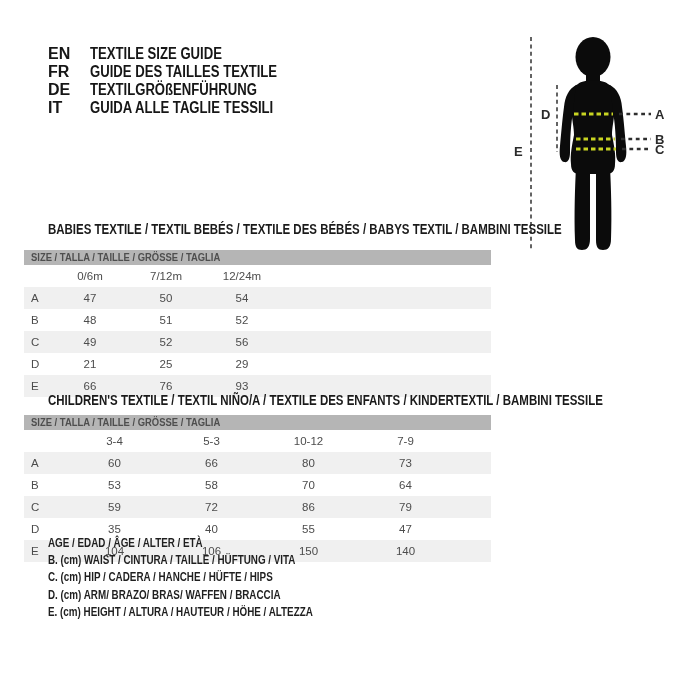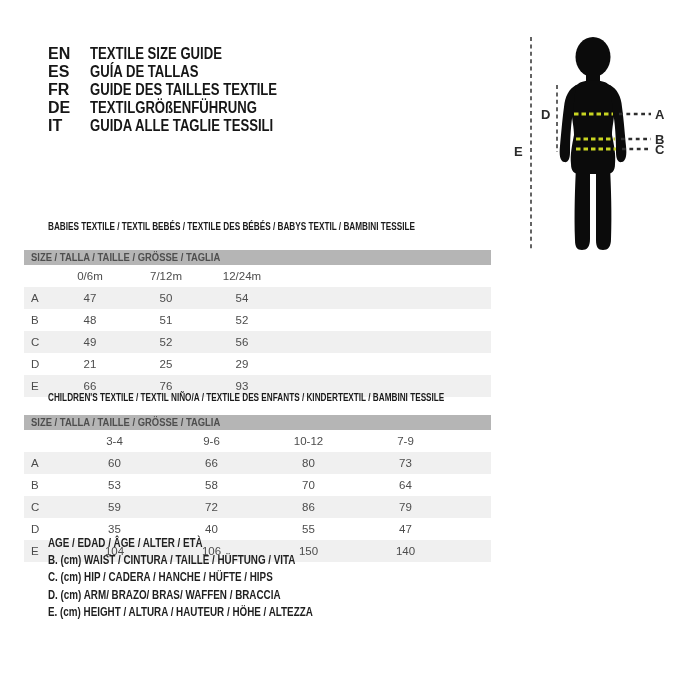--- a/index.html
+++ b/index.html
@@ -21,21 +21,21 @@
 
   
   .figure { position:absolute; left:500px; top:15px; }
   .dashline { stroke:#3d3d3d; stroke-width:1.6; stroke-dasharray:4 3.4; fill:none; }
   .ydash { stroke:#c8d422; stroke-width:2.8; stroke-dasharray:4.5 3; fill:none; }
   .bdash { stroke:#2e2e2e; stroke-width:2.4; stroke-dasharray:3.8 3.6; fill:none; }
   .sil { fill:#0b0b0b; stroke:none; }
   .figlabel { font-family:"Liberation Sans",sans-serif; font-size:13px; font-weight:600; fill:#2b2b2b; }
 
   
-  .sec-title { position:absolute; left:48px; font-size:10px; font-weight:700; color:#1a1a1a; }
+  .sec-title { position:absolute; left:48px; font-size:14px; font-weight:700; color:#1a1a1a; }
   .babies-title { top:221px; }
   .children-title { top:392px;text-align:right; }
 
   
   .table { position:absolute; left:24px; width:467px; font-size:11.5px; color:#4c4c4c; }
   .babies-table { top:250px; }
   .children-table { top:415px; }
   .size-bar { height:15px; line-height:15px; background:#b5b5b5; color:#4e4e4e; font-weight:700; font-size:11.5px; padding-left:7px; }
   .trow { display:grid; height:22px; line-height:18px; align-items:center; background:#ffffff; }
   .babies-table .trow { grid-template-columns:28px 76px 76px 76px 1fr; }
@@ -48,24 +48,20 @@
   .legend { position:absolute; left:48px; top:535px; font-size:12px; font-weight:600; color:#1f1f1f; }
   .legend-line { height:17.2px; line-height:17.2px; }
 </style>
 </head>
 <body>
 
 <div class="langs">
   <div class="lang-row">
     <span class="lang-code">EN</span>
     <span class="lang-label cond">TEXTILE SIZE GUIDE</span>
-  </div>
-  <div class="lang-row">
-    <span class="lang-code">ES</span>
-    <span class="lang-label cond">GUÍA DE TALLAS</span>
   </div>
   <div class="lang-row">
     <span class="lang-code">FR</span>
     <span class="lang-label cond">GUIDE DES TAILLES TEXTILE</span>
   </div>
   <div class="lang-row">
     <span class="lang-code">DE</span>
     <span class="lang-label cond">TEXTILGRÖßENFÜHRUNG</span>
   </div>
   <div class="lang-row">
@@ -147,21 +143,21 @@
 <div class="sec-title children-title">
   <span class="cond">CHILDREN'S TEXTILE / TEXTIL NIÑO/A / TEXTILE DES ENFANTS / KINDERTEXTIL / BAMBINI TESSILE</span>
 </div>
 <div class="table children-table">
   <div class="size-bar">
     <span class="cond">SIZE / TALLA / TAILLE / GRÖSSE / TAGLIA</span>
   </div>
   <div class="trow">
     <span class="cell letter"></span>
     <span class="cell val">3-4</span>
-    <span class="cell val">9-6</span>
+    <span class="cell val">5-3</span>
     <span class="cell val">10-12</span>
     <span class="cell val">7-9</span>
   </div>
   <div class="trow alt">
     <span class="cell letter">A</span>
     <span class="cell val">60</span>
     <span class="cell val">66</span>
     <span class="cell val">80</span>
     <span class="cell val">73</span>
   </div>

